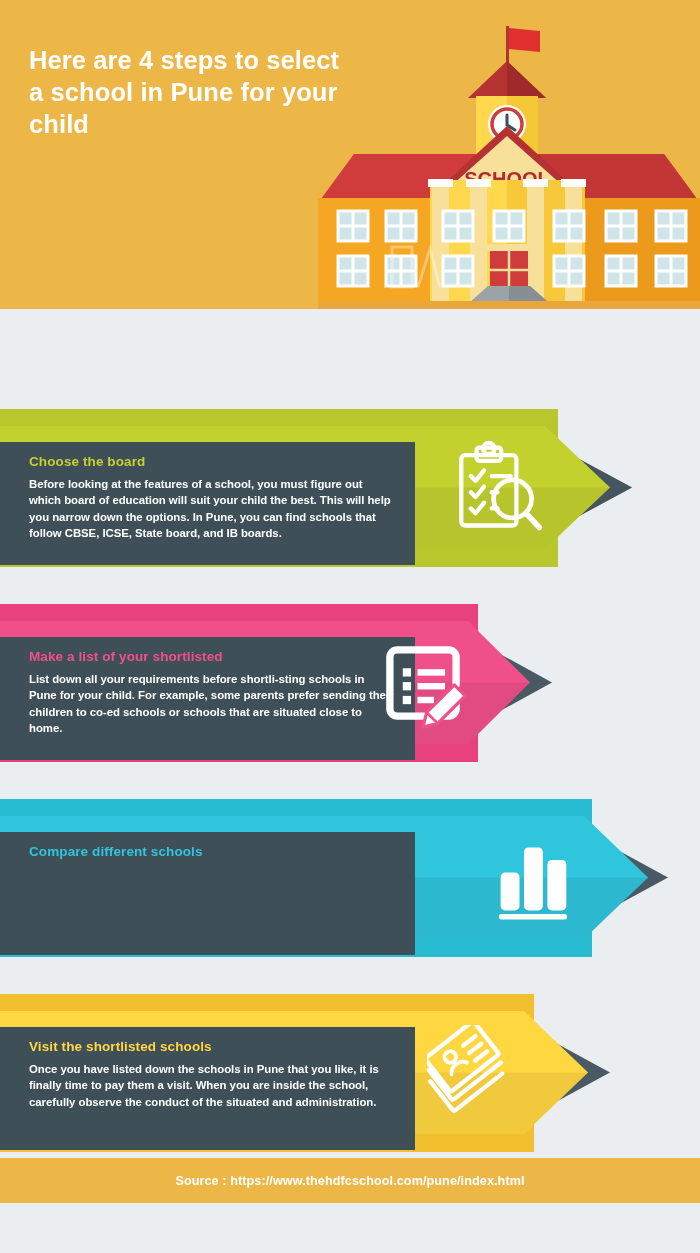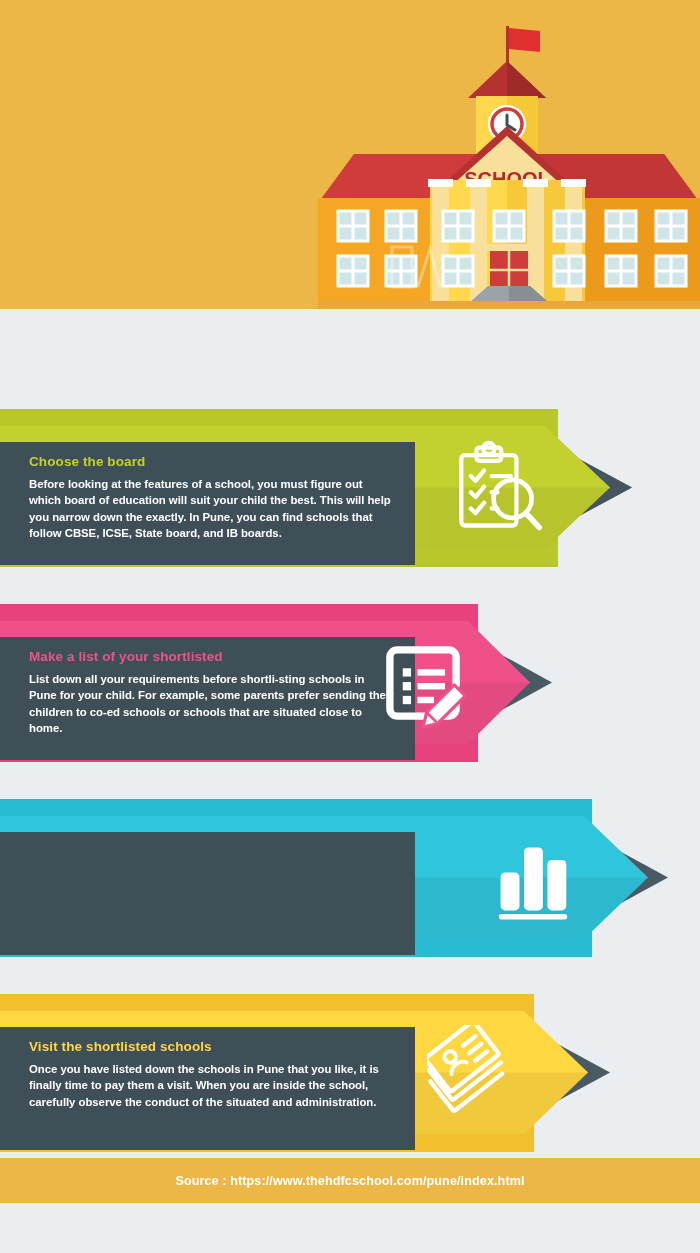--- a/index.html
+++ b/index.html
@@ -108,20 +108,21 @@
     font-weight: bold;
     letter-spacing: 0.1px;
   }
 </style>
 </head>
 <body>
 
 <div class="page">
 
   <div class="header">
+    <div class="header-title">Here are 4 steps to select a school in Pune for your child</div>
 
     <svg class="school-art" viewBox="0 0 382 291">
 
       <rect x="188" y="8" width="3" height="42" fill="#b53232"></rect>
       <path d="M191 10 L222 13 L222 34 L191 31 Z" fill="#e02f2f"></path>
 
       <path d="M189 43 L228 80 L150 80 Z" fill="#b53232"></path>
       <path d="M189 43 L228 80 L189 80 Z" fill="#9e2a2a"></path>
 
       <rect x="158" y="78" width="62" height="62" fill="#ffd84d"></rect>
@@ -211,21 +212,21 @@
       <path d="M112 0 L226 61.5 L112 123 L90 123 L204 61.5 L90 0 Z" fill="#3f4f58"></path>
       <path d="M112 0 L226 61.5 L112 123 L90 123 L204 61.5 L90 0 Z" fill="#4a5a64" opacity="0.55"></path>
     </svg>
     <svg class="arrow-band" style="left:0; width:610px;" viewBox="0 0 610 123" preserveAspectRatio="none">
       <path d="M0 0 L545 0 L610 61.5 L545 123 L0 123 Z" fill="#c3d12e"></path>
       <path d="M0 61.5 L545 61.5 L610 61.5 L545 123 L0 123 Z" fill="#000000" opacity="0.06"></path>
     </svg>
     <div class="card">
       <div class="card-inner">
         <div class="card-title" style="color:#c3d12e;">Choose the board</div>
-        <div class="card-body">Before looking at the features of a school, you must figure out which board of education will suit your child the best. This will help you narrow down the exactly. In Pune, you can find schools that follow CBSE, ICSE, State board, and IB boards.</div>
+        <div class="card-body">Before looking at the features of a school, you must figure out which board of education will suit your child the best. This will help you narrow down the options. In Pune, you can find schools that follow CBSE, ICSE, State board, and IB boards.</div>
       </div>
     </div>
     <div class="icon-wrap" style="left:440px; width:110px;">
       <svg width="95" height="95" viewBox="0 0 100 100">
         <rect x="14" y="16" width="58" height="74" rx="4" fill="none" stroke="#ffffff" stroke-width="4.5"></rect>
         <rect x="30" y="8" width="26" height="14" rx="3" fill="none" stroke="#ffffff" stroke-width="4.5"></rect>
         <circle cx="43" cy="9" r="6" fill="none" stroke="#ffffff" stroke-width="4.5"></circle>
         <path d="M24 38 l5 5 l9 -11" fill="none" stroke="#ffffff" stroke-width="4.5" stroke-linecap="round" stroke-linejoin="round"></path>
         <path d="M46 38 h20" stroke="#ffffff" stroke-width="4.5" stroke-linecap="round"></path>
         <path d="M24 55 l5 5 l9 -11" fill="none" stroke="#ffffff" stroke-width="4.5" stroke-linecap="round" stroke-linejoin="round"></path>
@@ -272,20 +273,21 @@
     <div class="back-bar" style="width:592px; background:#27bcd2;"></div>
     <svg class="arrow-shadow" style="left:444px; width:224px;" viewBox="0 0 224 123" preserveAspectRatio="none">
       <path d="M111 0 L224 61.5 L111 123 L89 123 L202 61.5 L89 0 Z" fill="#4a5a64"></path>
     </svg>
     <svg class="arrow-band" style="left:0; width:648px;" viewBox="0 0 648 123" preserveAspectRatio="none">
       <path d="M0 0 L584 0 L648 61.5 L584 123 L0 123 Z" fill="#2fc5dc"></path>
       <path d="M0 61.5 L584 61.5 L648 61.5 L584 123 L0 123 Z" fill="#000000" opacity="0.06"></path>
     </svg>
     <div class="card">
       <div class="card-inner">
+        <div class="card-title" style="color:#2fc5dc;">Compare different schools</div>
       </div>
     </div>
     <div class="icon-wrap" style="left:478px; width:110px;">
       <svg width="90" height="90" viewBox="0 0 100 100">
         <rect x="14" y="44" width="21" height="42" rx="5" fill="#ffffff"></rect>
         <rect x="40" y="16" width="21" height="70" rx="5" fill="#ffffff"></rect>
         <rect x="66" y="30" width="21" height="56" rx="5" fill="#ffffff"></rect>
         <rect x="12" y="90" width="76" height="6" rx="3" fill="#ffffff"></rect>
       </svg>
     </div>

